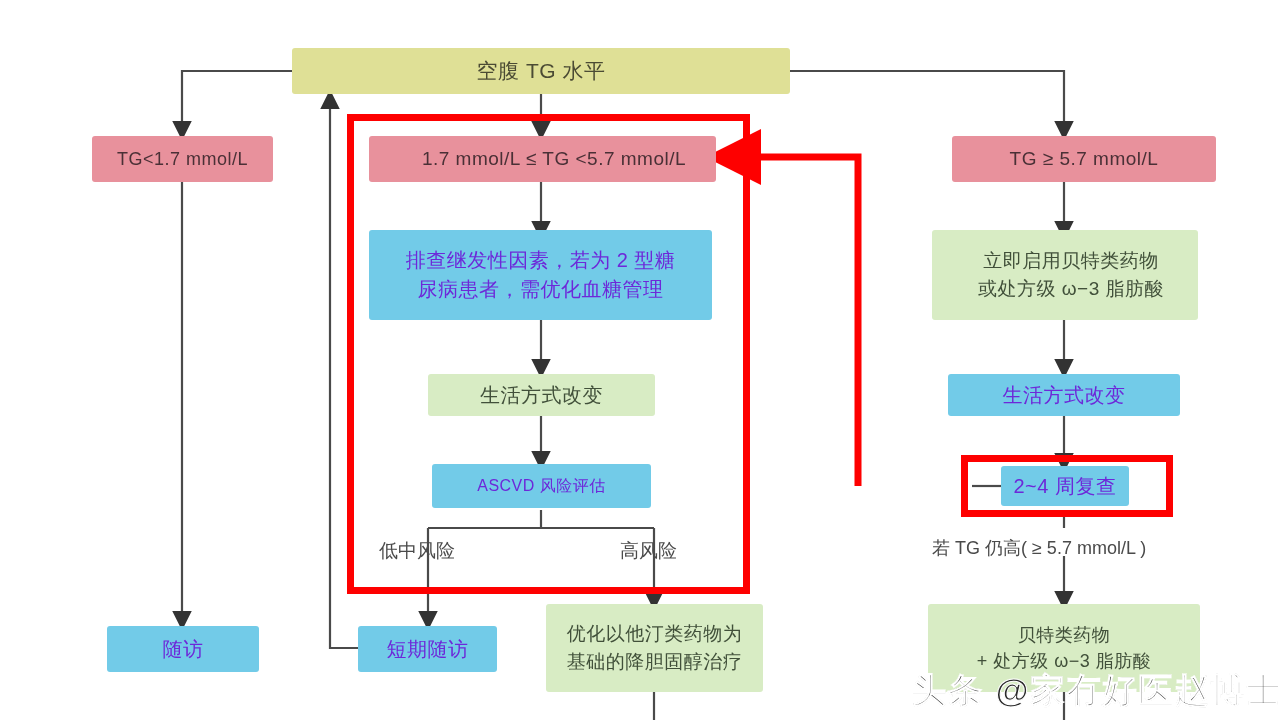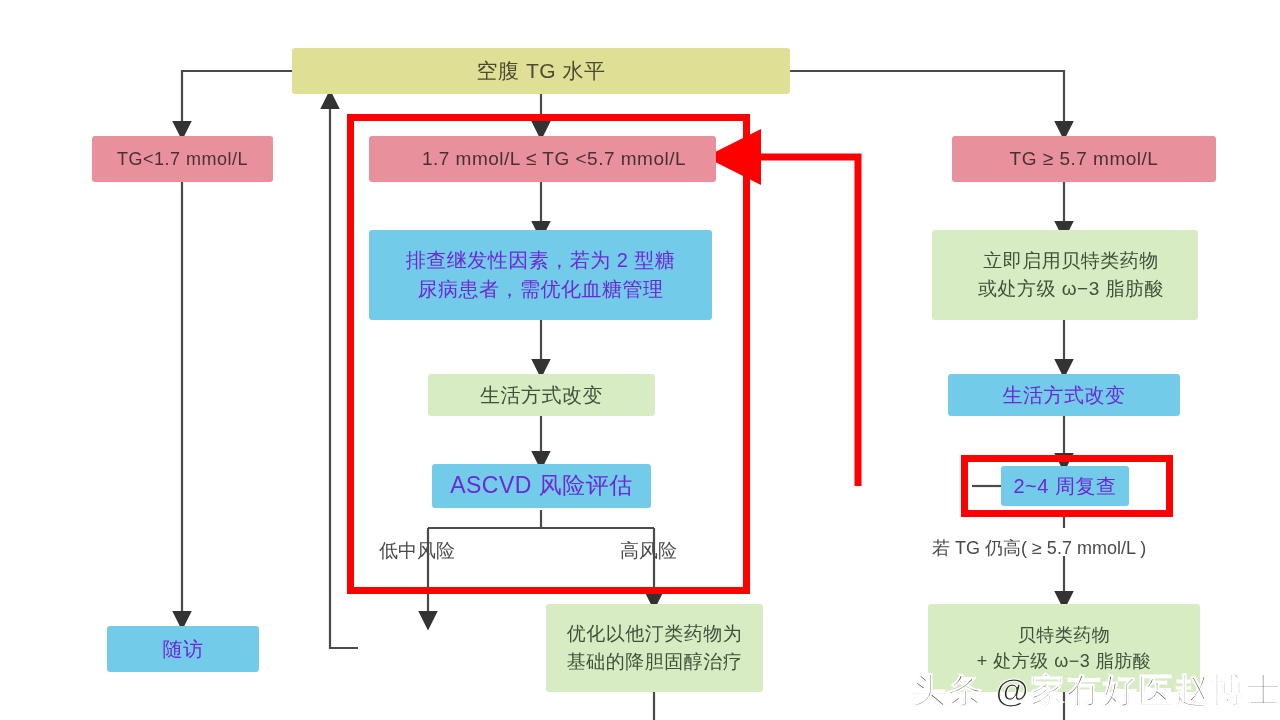--- a/index.html
+++ b/index.html
@@ -131,26 +131,27 @@
 
   <div class="node pink" style="left:369px; top:136px; width:347px; height:46px; font-size:19px;padding-left:23px;">1.7 mmol/L ≤ TG &lt;5.7 mmol/L</div>
 
   <div class="node blue" style="left:369px; top:230px; width:343px; height:90px; font-size:20px; flex-direction:column;">
     <span>排查继发性因素，若为 2 型糖</span>
     <span>尿病患者，需优化血糖管理</span>
   </div>
 
   <div class="node green" style="left:428px; top:374px; width:227px; height:42px; font-size:20px;">生活方式改变</div>
 
-  <div class="node blue" style="left:432px; top:464px; width:219px; height:44px; font-size:23px;">ASCVD 风险评估</div>
+  <div class="node blue" style="left:432px; top:464px; width:219px; height:44px; font-size:16px;">ASCVD 风险评估</div>
 
   <div class="lbl" style="left:379px; top:538px; font-size:19px;">低中风险</div>
 
   <div class="lbl" style="left:620px; top:538px; font-size:19px;">高风险</div>
 
+  <div class="node blue" style="left:358px; top:626px; width:139px; height:46px; font-size:20px;">短期随访</div>
 
   <div class="node green" style="left:546px; top:604px; width:217px; height:88px; font-size:19px; flex-direction:column;">
     <span>优化以他汀类药物为</span>
     <span>基础的降胆固醇治疗</span>
   </div>
 
   <div class="node pink" style="left:932px; top:136px; width:264px; height:46px; font-size:19px;margin-left:20px;">TG ≥ 5.7 mmol/L</div>
 
   <div class="node green" style="left:932px; top:230px; width:266px; height:90px; font-size:19px; flex-direction:column;padding-left:12px;">
     <span>立即启用贝特类药物</span>

